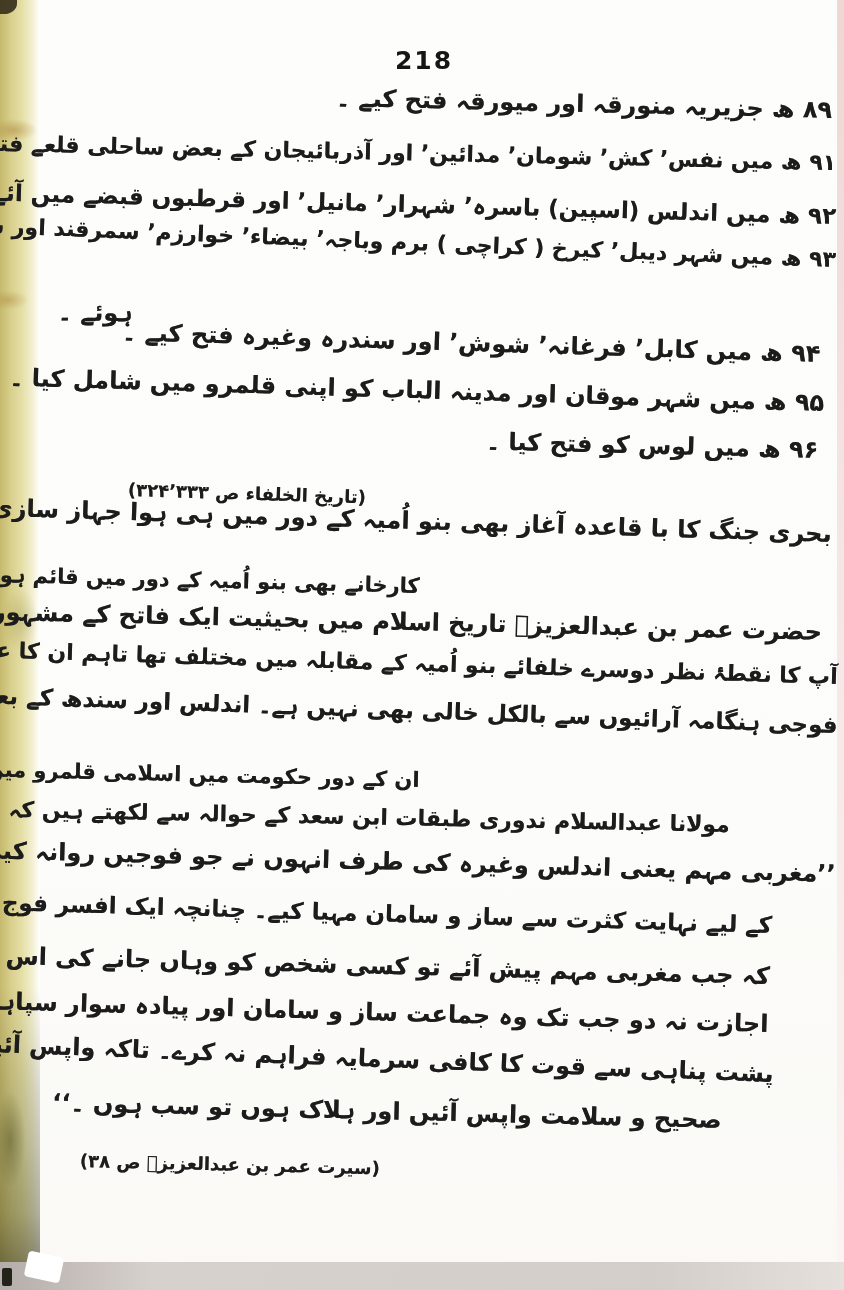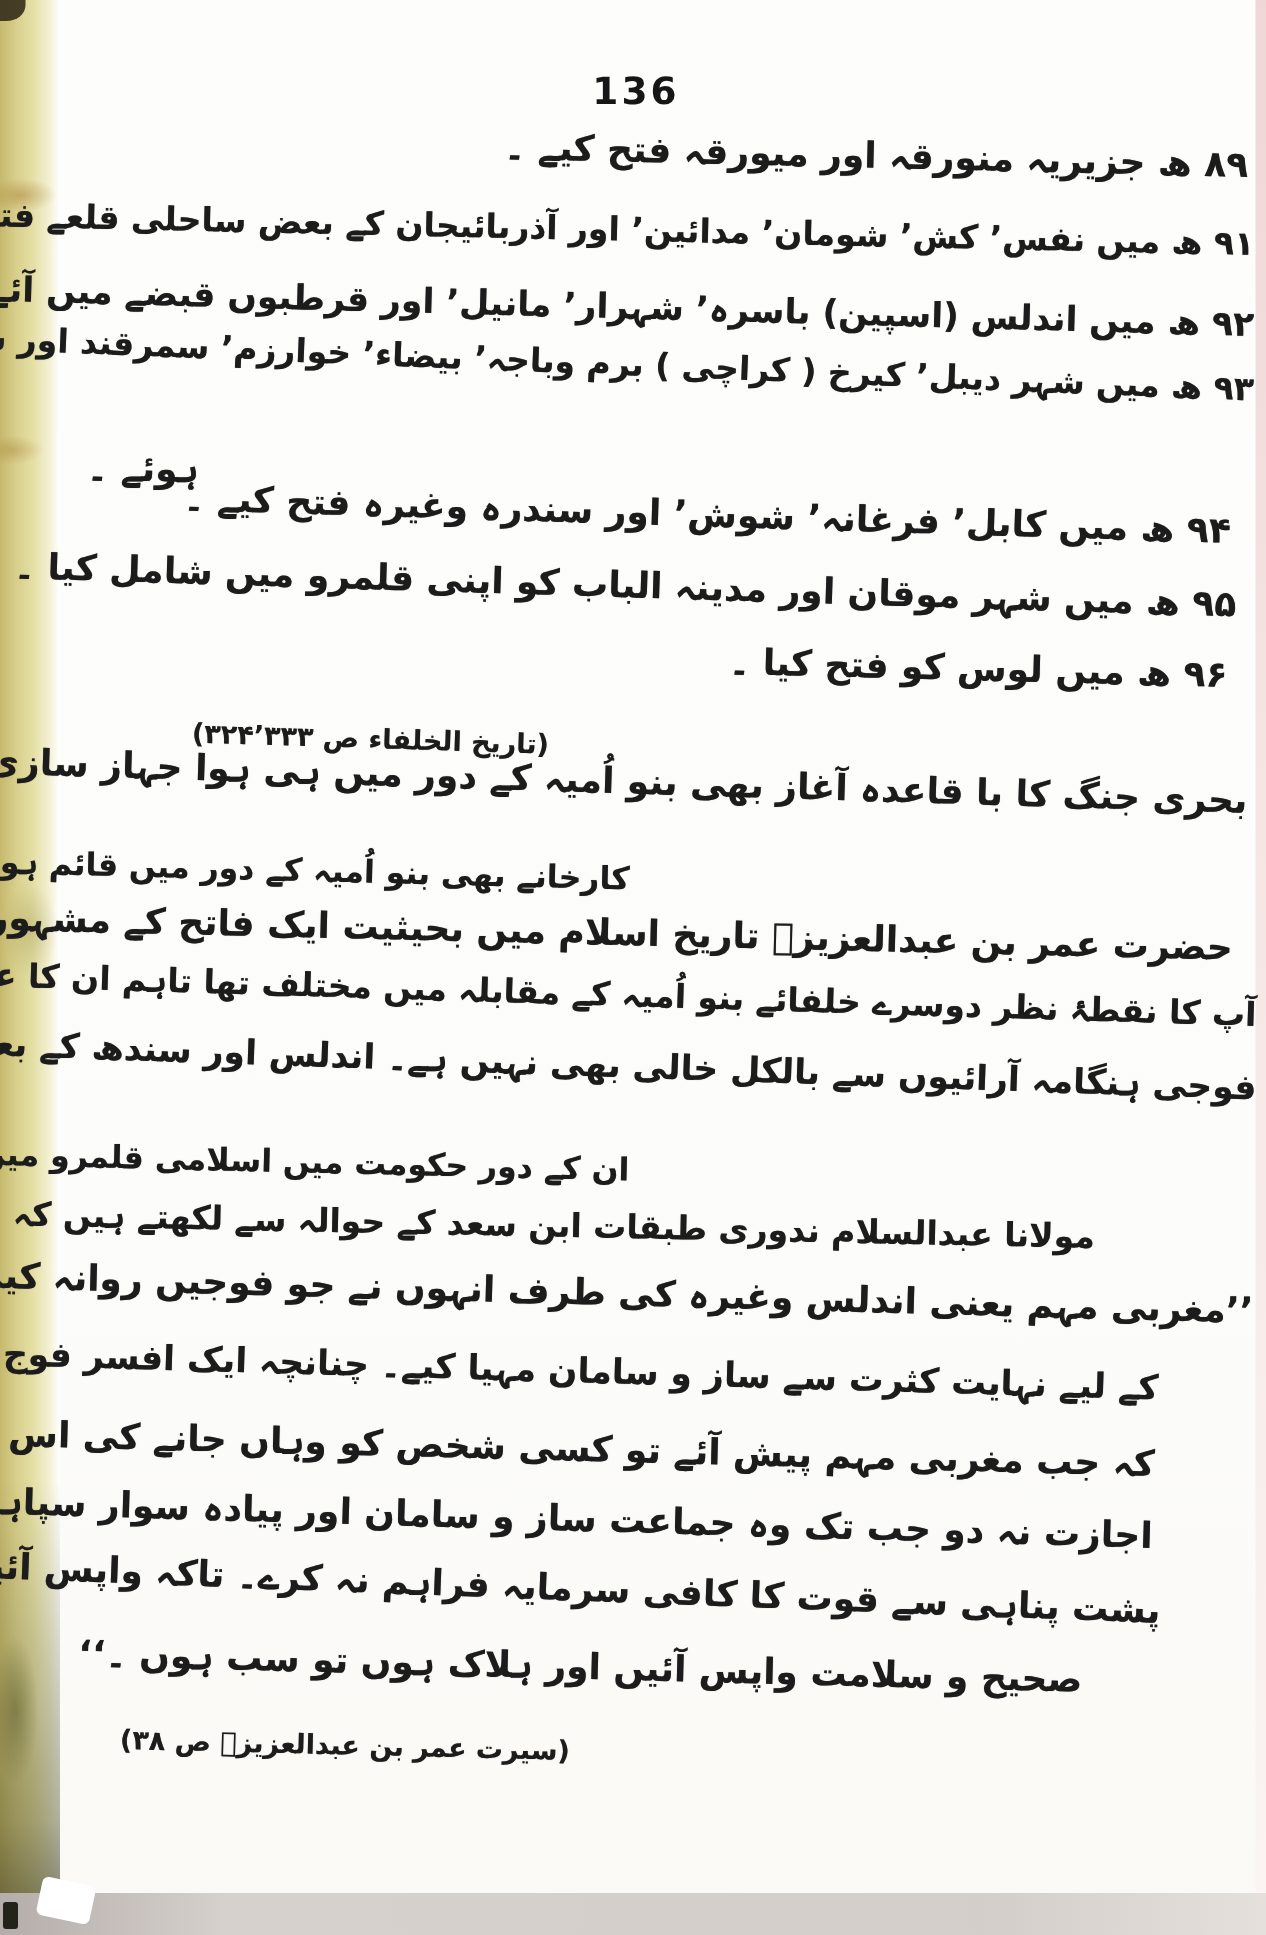--- a/index.html
+++ b/index.html
@@ -66,21 +66,21 @@
 
 <div class="scan">
 
   <div class="binding"></div>
   <div class="corner-dark"></div>
   <div class="right-edge"></div>
   <div class="bottom-band"></div>
   <div class="page-corner-notch"></div>
   <div class="bottom-speck"></div>
 
-  <div class="pageno">136</div>
+  <div class="pageno">218</div>
 
   <div class="line" style="top:96px;right:12px;transform:rotate(1.4deg)">۸۹ ھ جزیریہ منورقہ اور میورقہ فتح کیے ۔</div>
   <div class="line" style="top:150px;right:8px;font-size:22px;transform:rotate(1.3deg)">۹۱ ھ میں نفس’ کش’ شومان’ مدائین’ اور آذربائیجان کے بعض ساحلی قلعے فتح کیے ۔</div>
   <div class="line" style="top:203px;right:8px;font-size:23px;transform:rotate(1.6deg)">۹۲ ھ میں اندلس (اسپین) باسرہ’ شہرار’ مانیل’ اور قرطبوں قبضے میں آئے ۔</div>
   <div class="line" style="top:247px;right:8px;font-size:22px;transform:rotate(2.3deg)">۹۳ ھ میں شہر دیبل’ کیرخ ( کراچی ) برم وباجہ’ بیضاء’ خوارزم’ سمرقند اور سعد فتح</div>
   <div class="line anchor-left" style="top:298px;left:58px;transform:rotate(1deg)">ہوئے ۔</div>
   <div class="line" style="top:340px;right:24px;transform:rotate(1.8deg)">۹۴ ھ میں کابل’ فرغانہ’ شوش’ اور سندرہ وغیرہ فتح کیے ۔</div>
   <div class="line" style="top:389px;right:20px;transform:rotate(1.8deg)">۹۵ ھ میں شہر موقان اور مدینہ الباب کو اپنی قلمرو میں شامل کیا ۔</div>
   <div class="line" style="top:436px;right:26px;transform:rotate(1.5deg)">۹۶ ھ میں لوس کو فتح کیا ۔</div>
 

